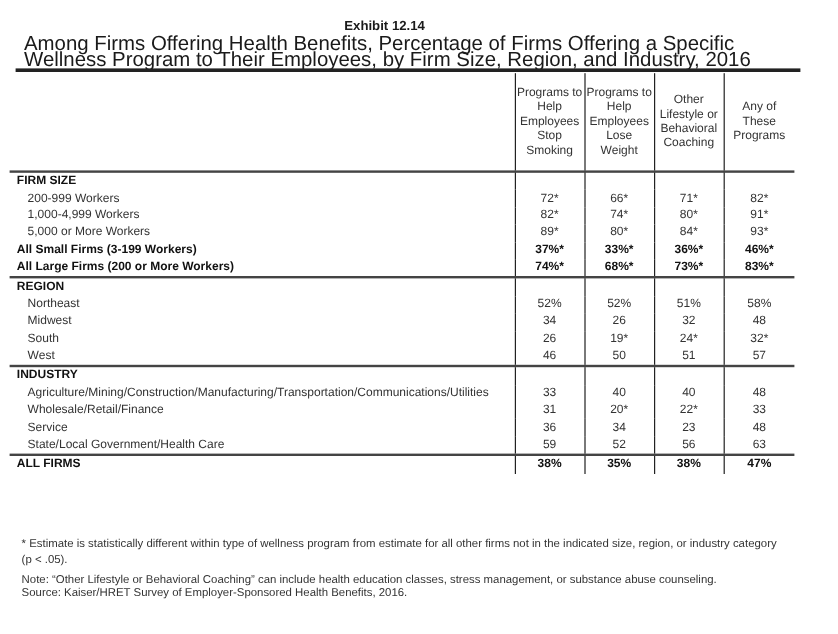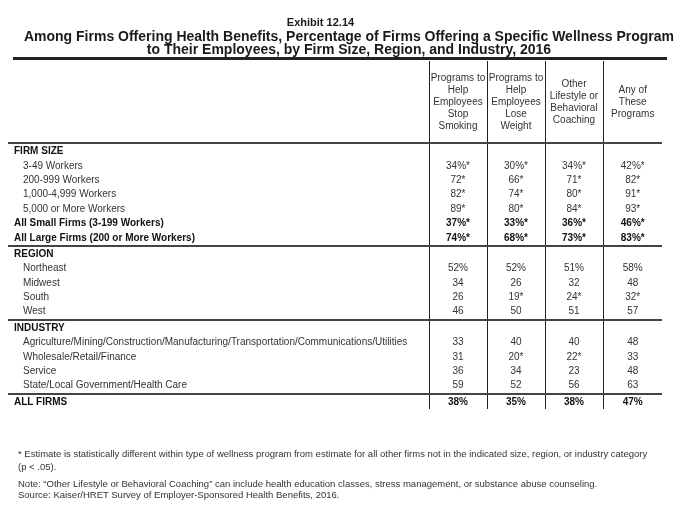--- a/index.html
+++ b/index.html
@@ -5,22 +5,22 @@
     html, body { margin: 0; padding: 0; background: #ffffff; }
     body {
       width: 698px; height: 528px; position: relative; overflow: hidden;
       font-family: "Liberation Sans", sans-serif; color: #1a1a1a;
     }
     .exhibit-num {
       position: absolute; top: 16px; left: 0; width: 641px; text-align: center;
       font-size: 11px; font-weight: bold;
     }
     .exhibit-title {
-      position: absolute; top: 30px; left: 20px; width: 658px; text-align: center;
-      font-size: 14px; font-weight: bold; line-height: 13px;
+      position: absolute; top: 30px; left: 20px; width: 658px; text-align: left;
+      font-size: 17px; font-weight: normal; line-height: 13px;
     }
     .top-rule {
       position: absolute; top: 57px; left: 13px; width: 654px; height: 3px; background: #222;
     }
     table.data {
       position: absolute; top: 61px; left: 8px; width: 654px;
       border-collapse: collapse; font-size: 10px; table-layout: fixed;
     }
     table.data col.label { width: 421px; }
     table.data col.num { width: 58px; }
@@ -76,27 +76,20 @@
   </thead>
   <tbody id="table-body">
       <tr class="section">
         <td class="lbl">FIRM SIZE</td>
         <td class="num"></td>
         <td class="num"></td>
         <td class="num"></td>
         <td class="num"></td>
       </tr>
       <tr>
-        <td class="lbl indent">3-49 Workers</td>
-        <td class="num">34%*</td>
-        <td class="num">30%*</td>
-        <td class="num">34%*</td>
-        <td class="num">42%*</td>
-      </tr>
-      <tr>
         <td class="lbl indent">200-999 Workers</td>
         <td class="num">72*</td>
         <td class="num">66*</td>
         <td class="num">71*</td>
         <td class="num">82*</td>
       </tr>
       <tr>
         <td class="lbl indent">1,000-4,999 Workers</td>
         <td class="num">82*</td>
         <td class="num">74*</td>

